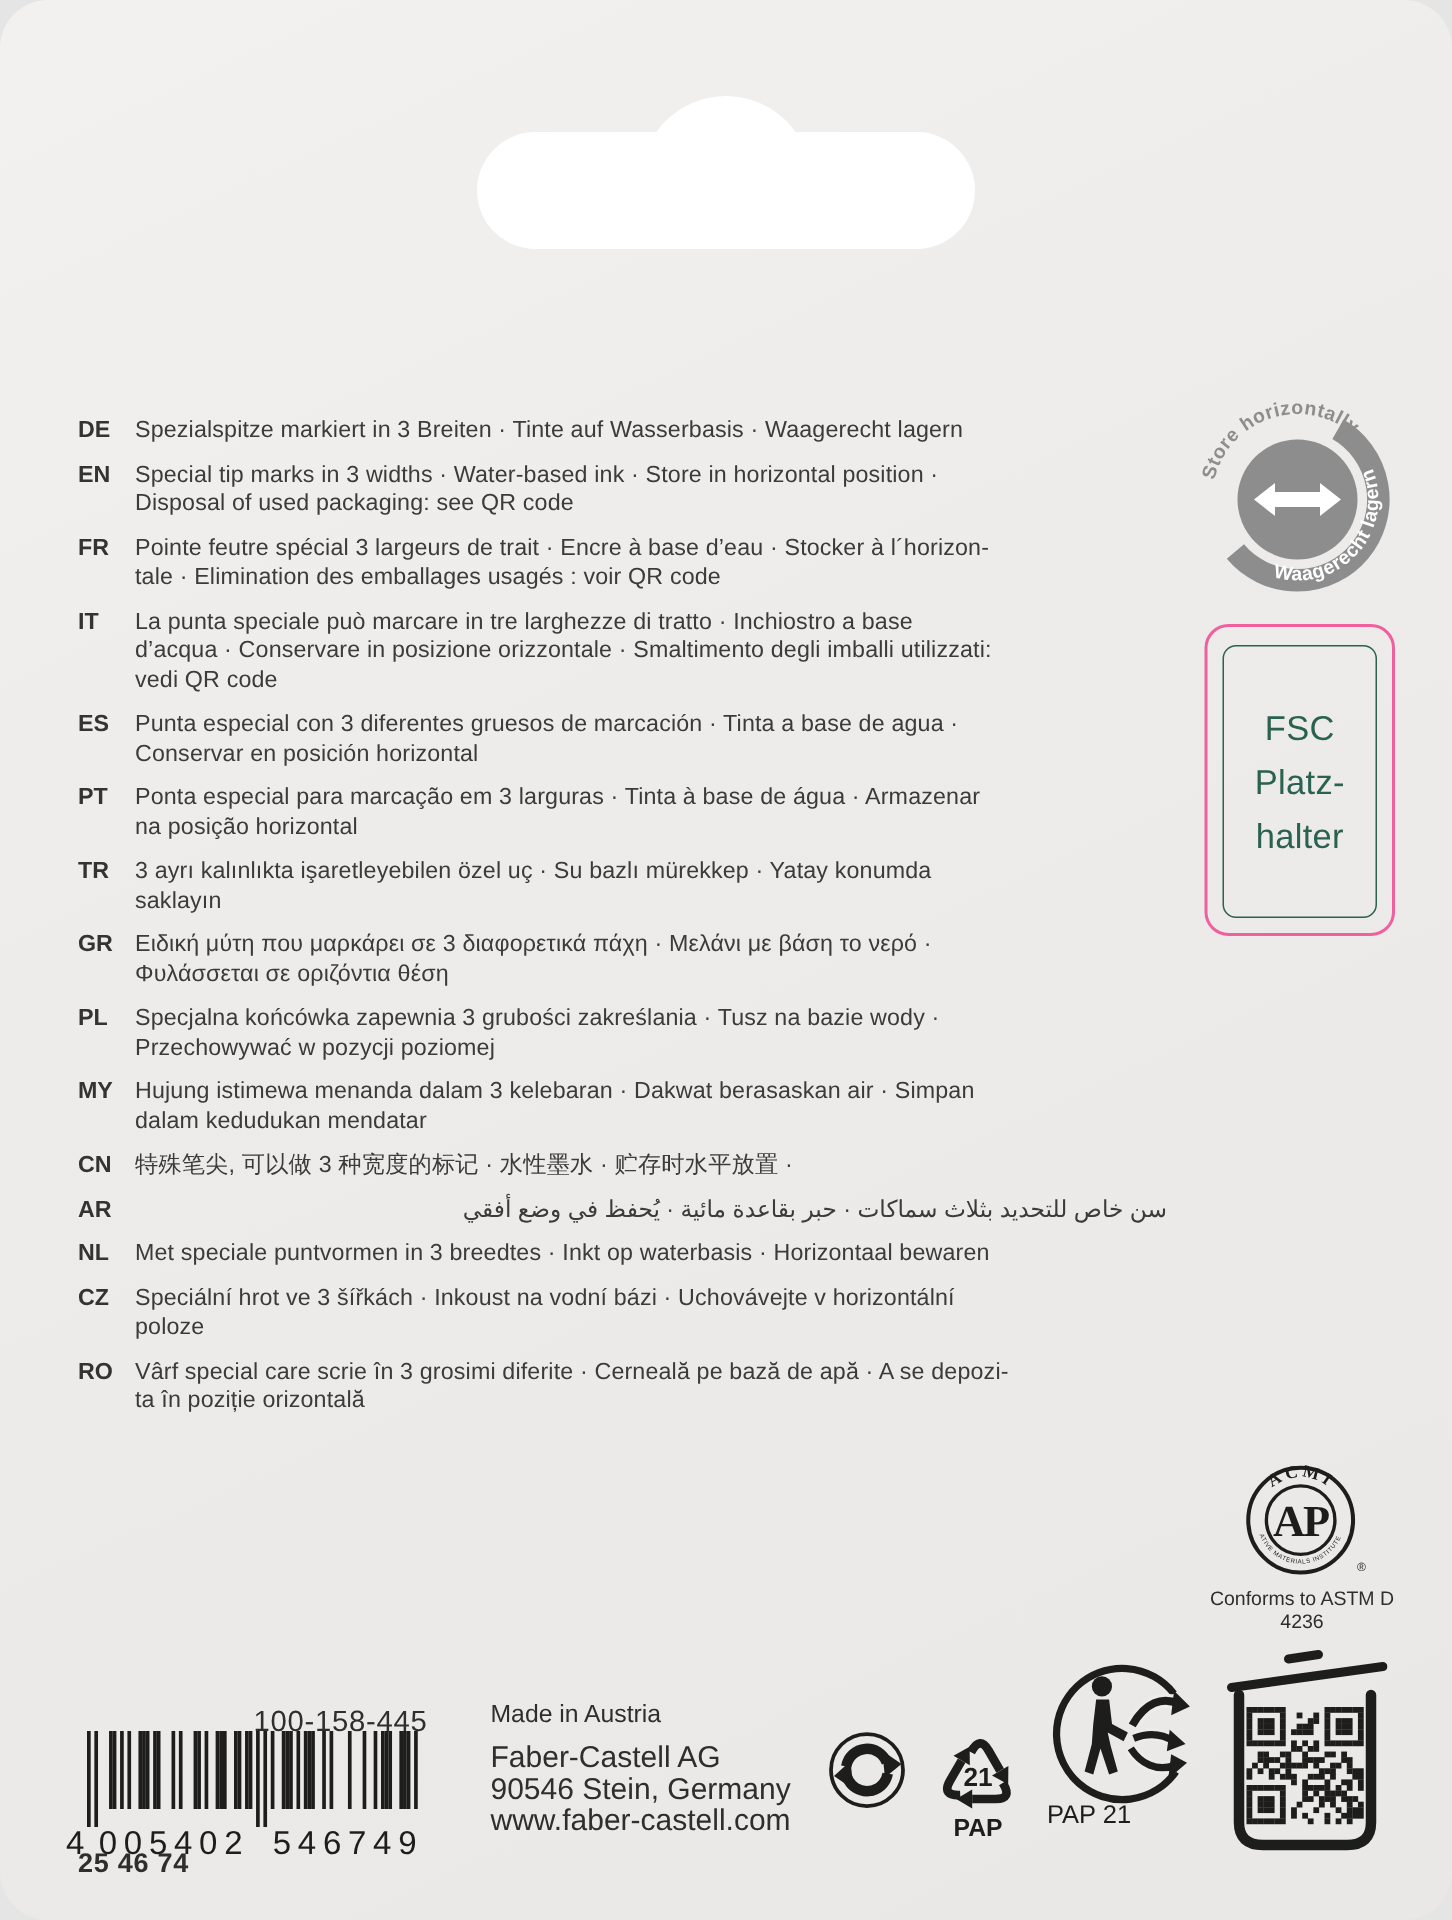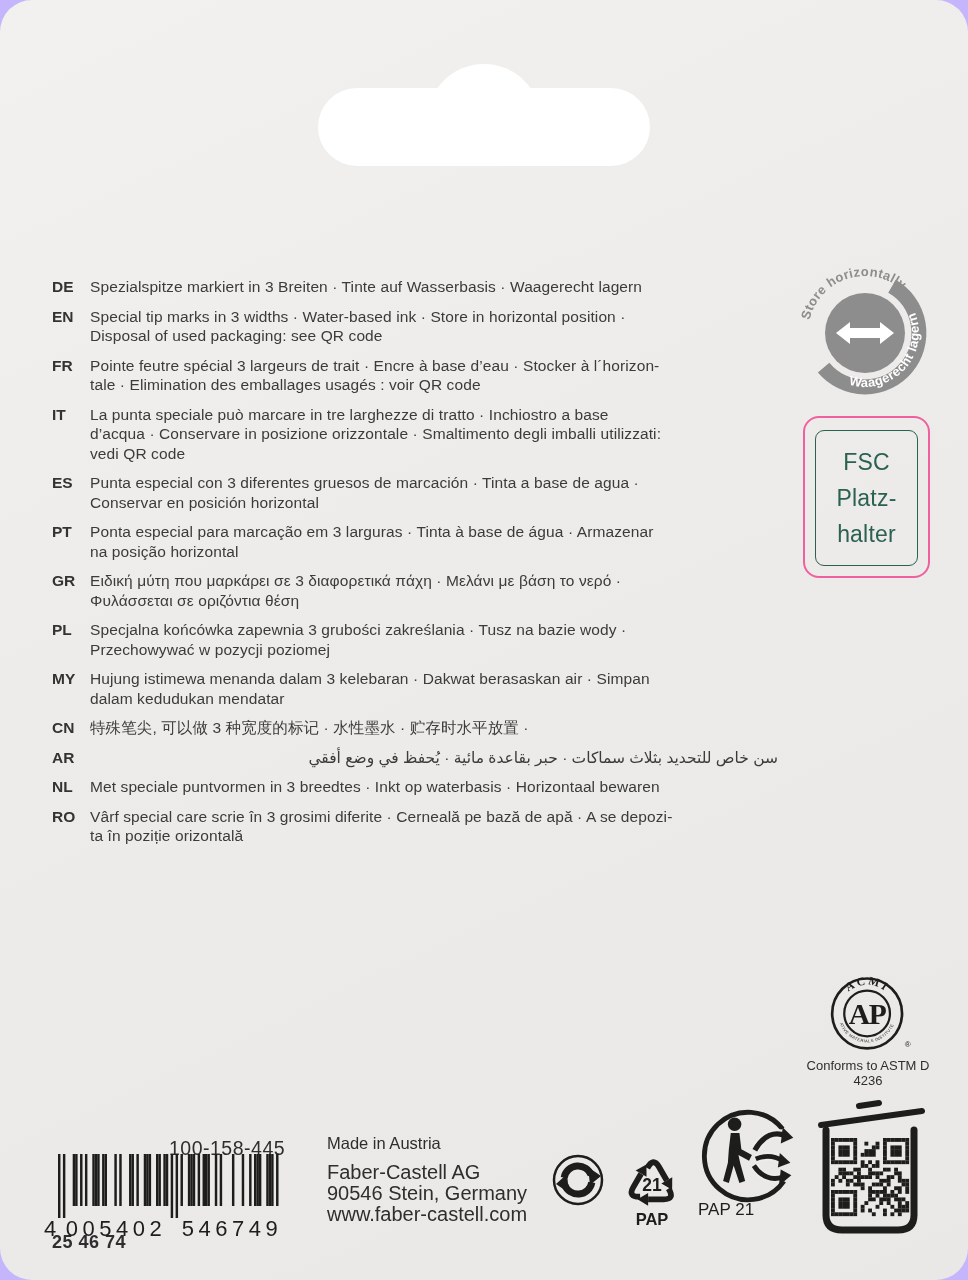--- a/index.html
+++ b/index.html
@@ -1,33 +1,33 @@
 <!DOCTYPE html>
 <html><head>
 <meta charset="utf-8">
 <style>
   html,body{margin:0;padding:0;background:#ffffff;}
-  .page{position:relative;width:968px;height:1280px;background:#c4b5fd;overflow:hidden;
+  .page{position:relative;width:968px;height:1280px;background:#e5e5e5;overflow:hidden;
         font-family:"Liberation Sans","DejaVu Sans",sans-serif;color:#3b3b3b;}
   .package{position:absolute;inset:0;border-radius:32px;
         background:linear-gradient(155deg,#f2f1ef 0%,#edecea 40%,#e9e8e6 100%);}
   
   .hang-dome{position:absolute;left:427px;top:64px;width:114px;height:60px;background:#ffffff;
         border-radius:57px 57px 0 0;}
   .hang-pill{position:absolute;left:318px;top:88px;width:332px;height:78px;background:#ffffff;
         border-radius:39px;}
   
   .lang-list{position:absolute;left:52px;top:277px;width:726px;}
   .lang-row{display:flex;margin-bottom:10px;}
   .lang-code{width:38px;flex:0 0 38px;font-weight:bold;font-size:15.5px;line-height:19.5px;color:#333;}
   .lang-text{flex:1;font-size:15.5px;line-height:19.5px;color:#3b3b3b;white-space:nowrap;letter-spacing:.1px;}
   .lang-text.rtl{direction:rtl;text-align:right;padding-left:40px;white-space:nowrap;}
   
   .store-badge{position:absolute;left:798px;top:262px;width:140px;height:142px;}
-  .fsc-box{position:absolute;left:803px;top:416px;width:127px;height:162px;box-sizing:border-box;
+  .fsc-box{position:absolute;left:803px;top:416px;width:127px;height:208px;box-sizing:border-box;
         border:2.5px solid #f0609f;border-radius:16px;}
   .fsc-inner{position:absolute;left:10px;right:10px;top:12px;bottom:10px;border:1.5px solid #2b6150;
         border-radius:9px;display:flex;flex-direction:column;justify-content:center;align-items:center;}
   .fsc-line{color:#2b6150;font-size:23px;line-height:36px;letter-spacing:.2px;}
   .acmi{position:absolute;left:818px;top:974px;width:100px;height:86px;}
   .conforms{position:absolute;left:800px;top:1058px;width:136px;text-align:center;font-size:13px;color:#2e2e2e;}
   
   .art-num{position:absolute;left:52px;top:1184px;font-size:18px;font-weight:bold;color:#2e2e2e;letter-spacing:.5px;margin-top:48px;}
   .prod-code{position:absolute;left:169px;top:1137px;font-size:19.5px;color:#2e2e2e;letter-spacing:.5px;}
   .barcode{position:absolute;left:42px;top:1154px;width:252px;height:84px;}
@@ -68,20 +68,24 @@
       </div>
       <div class="lang-row">
         <div class="lang-code">ES</div>
         <div class="lang-text">Punta especial con 3 diferentes gruesos de marcación · Tinta a base de agua ·<br>Conservar en posición horizontal</div>
       </div>
       <div class="lang-row">
         <div class="lang-code">PT</div>
         <div class="lang-text">Ponta especial para marcação em 3 larguras · Tinta à base de água · Armazenar<br>na posição horizontal</div>
       </div>
       <div class="lang-row">
+        <div class="lang-code">TR</div>
+        <div class="lang-text">3 ayrı kalınlıkta işaretleyebilen özel uç · Su bazlı mürekkep · Yatay konumda<br>saklayın</div>
+      </div>
+      <div class="lang-row">
         <div class="lang-code">GR</div>
         <div class="lang-text">Ειδική μύτη που μαρκάρει σε 3 διαφορετικά πάχη · Μελάνι με βάση το νερό ·<br>Φυλάσσεται σε οριζόντια θέση</div>
       </div>
       <div class="lang-row">
         <div class="lang-code">PL</div>
         <div class="lang-text">Specjalna końcówka zapewnia 3 grubości zakreślania · Tusz na bazie wody ·<br>Przechowywać w pozycji poziomej</div>
       </div>
       <div class="lang-row">
         <div class="lang-code">MY</div>
         <div class="lang-text">Hujung istimewa menanda dalam 3 kelebaran · Dakwat berasaskan air · Simpan<br>dalam kedudukan mendatar</div>
@@ -90,20 +94,24 @@
         <div class="lang-code">CN</div>
         <div class="lang-text">特殊笔尖, 可以做 3 种宽度的标记 · 水性墨水 · 贮存时水平放置 ·</div>
       </div>
       <div class="lang-row">
         <div class="lang-code">AR</div>
         <div class="lang-text rtl">سن خاص للتحديد بثلاث سماكات · حبر بقاعدة مائية · يُحفظ في وضع أفقي</div>
       </div>
       <div class="lang-row">
         <div class="lang-code">NL</div>
         <div class="lang-text">Met speciale puntvormen in 3 breedtes · Inkt op waterbasis · Horizontaal bewaren</div>
+      </div>
+      <div class="lang-row">
+        <div class="lang-code">CZ</div>
+        <div class="lang-text">Speciální hrot ve 3 šířkách · Inkoust na vodní bázi · Uchovávejte v horizontální<br>poloze</div>
       </div>
       <div class="lang-row">
         <div class="lang-code">RO</div>
         <div class="lang-text">Vârf special care scrie în 3 grosimi diferite · Cerneală pe bază de apă · A se depozi-<br>ta în poziție orizontală</div>
       </div>
     </div>
 
   <svg class="store-badge" viewBox="0 0 140 142">
     <circle cx="67" cy="71" r="40" fill="#8d8d8d"></circle>
     <polygon fill="#ffffff" points="38,71 52,60 52,66 82,66 82,60 96,71 82,82 82,76 52,76 52,82"></polygon>

